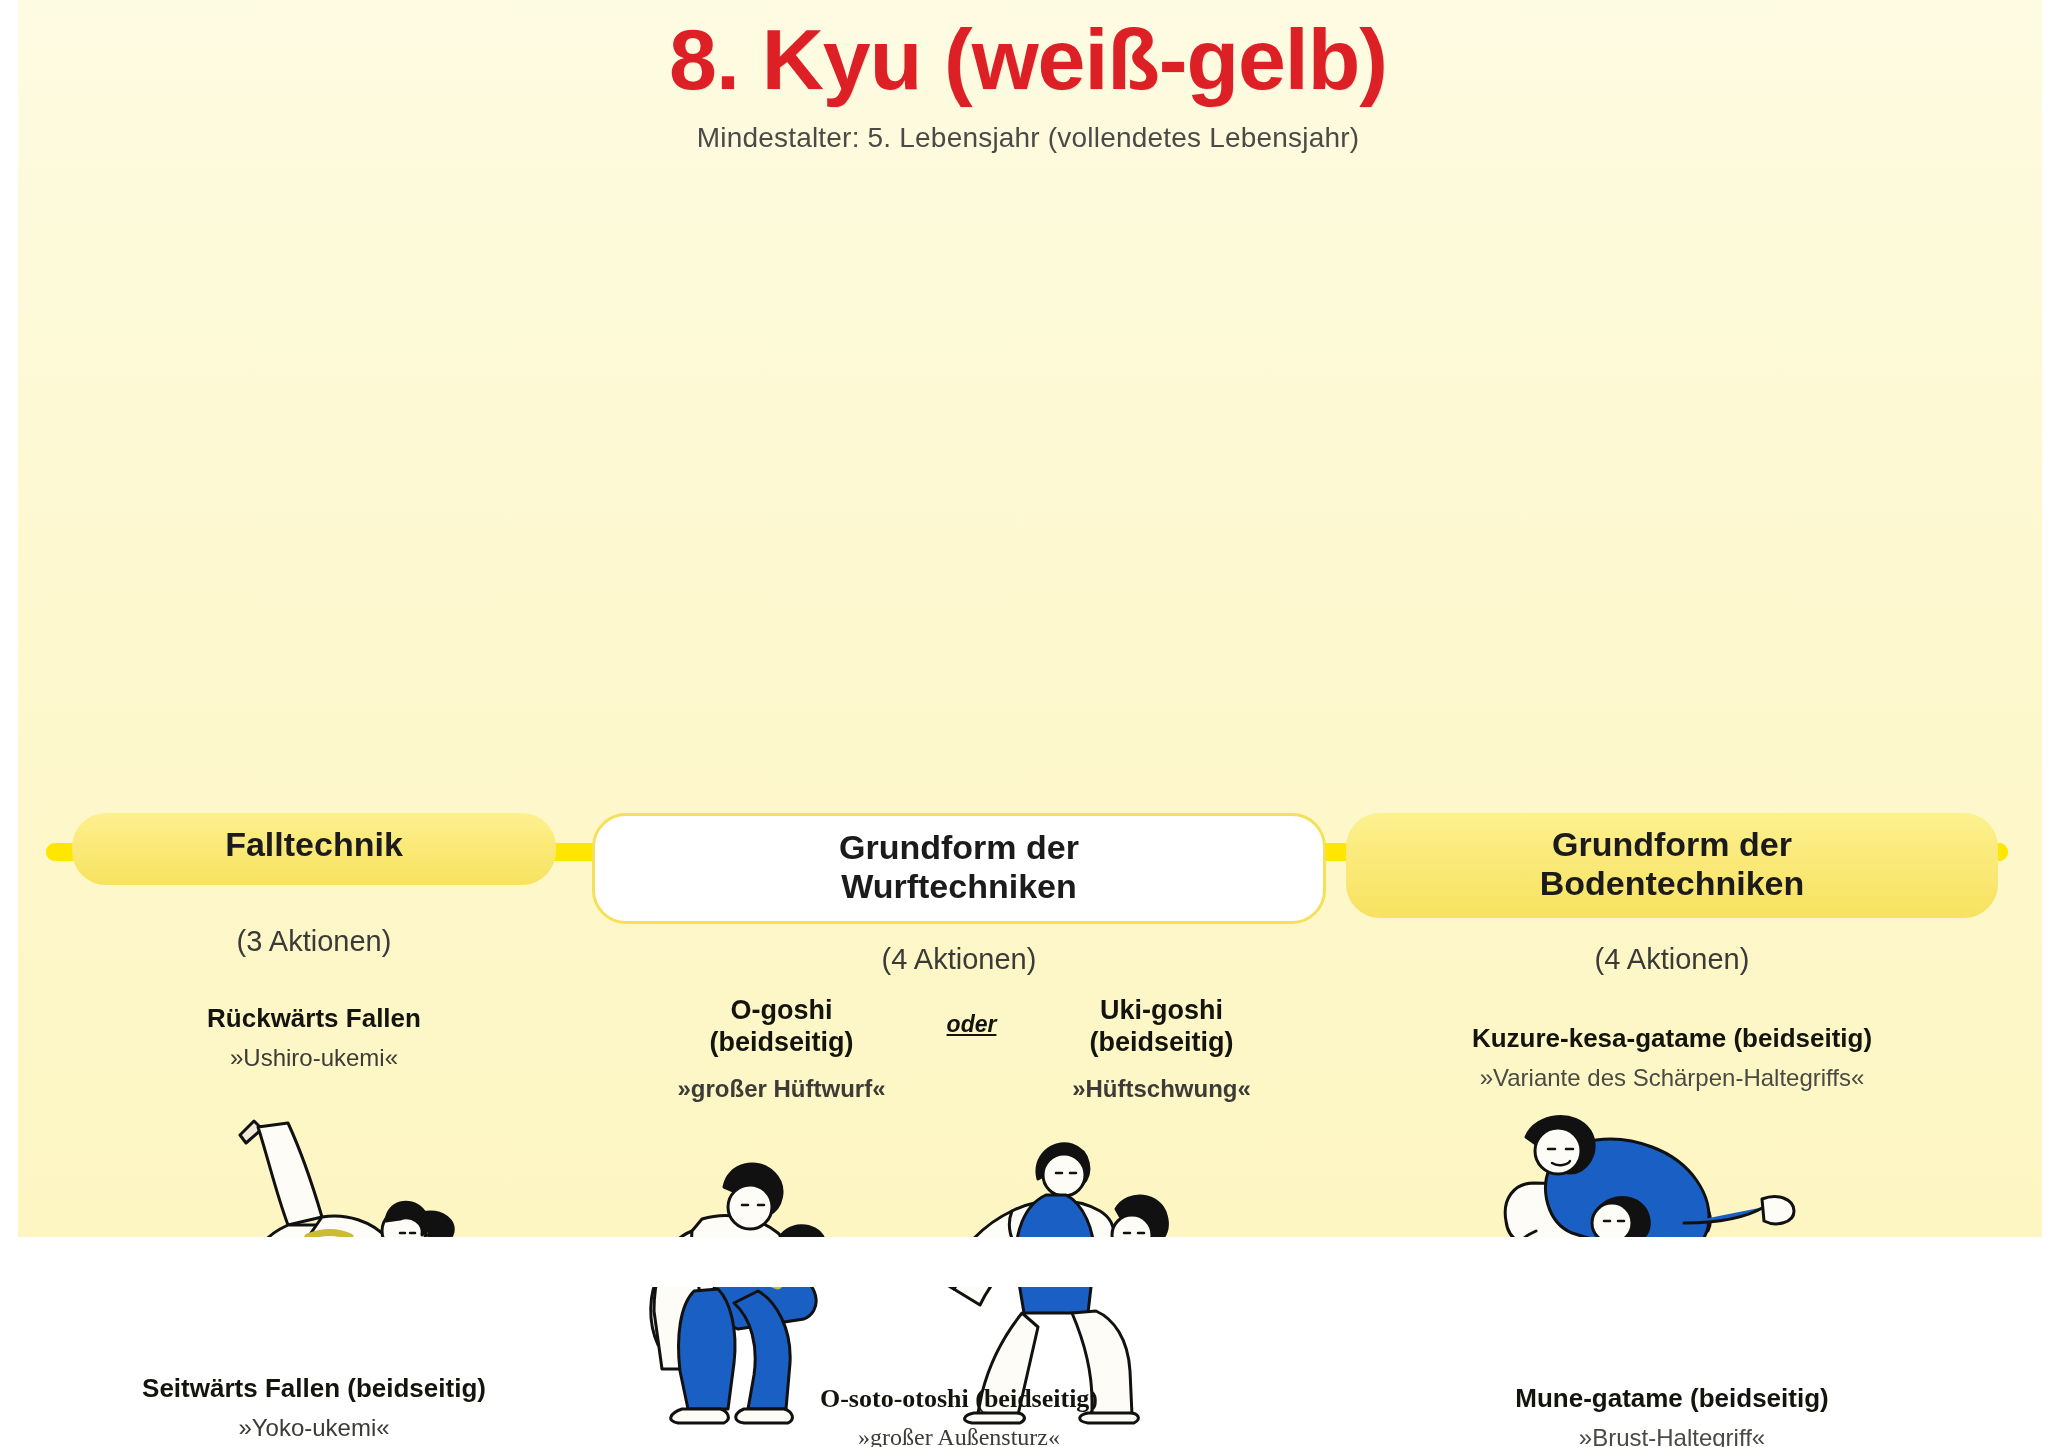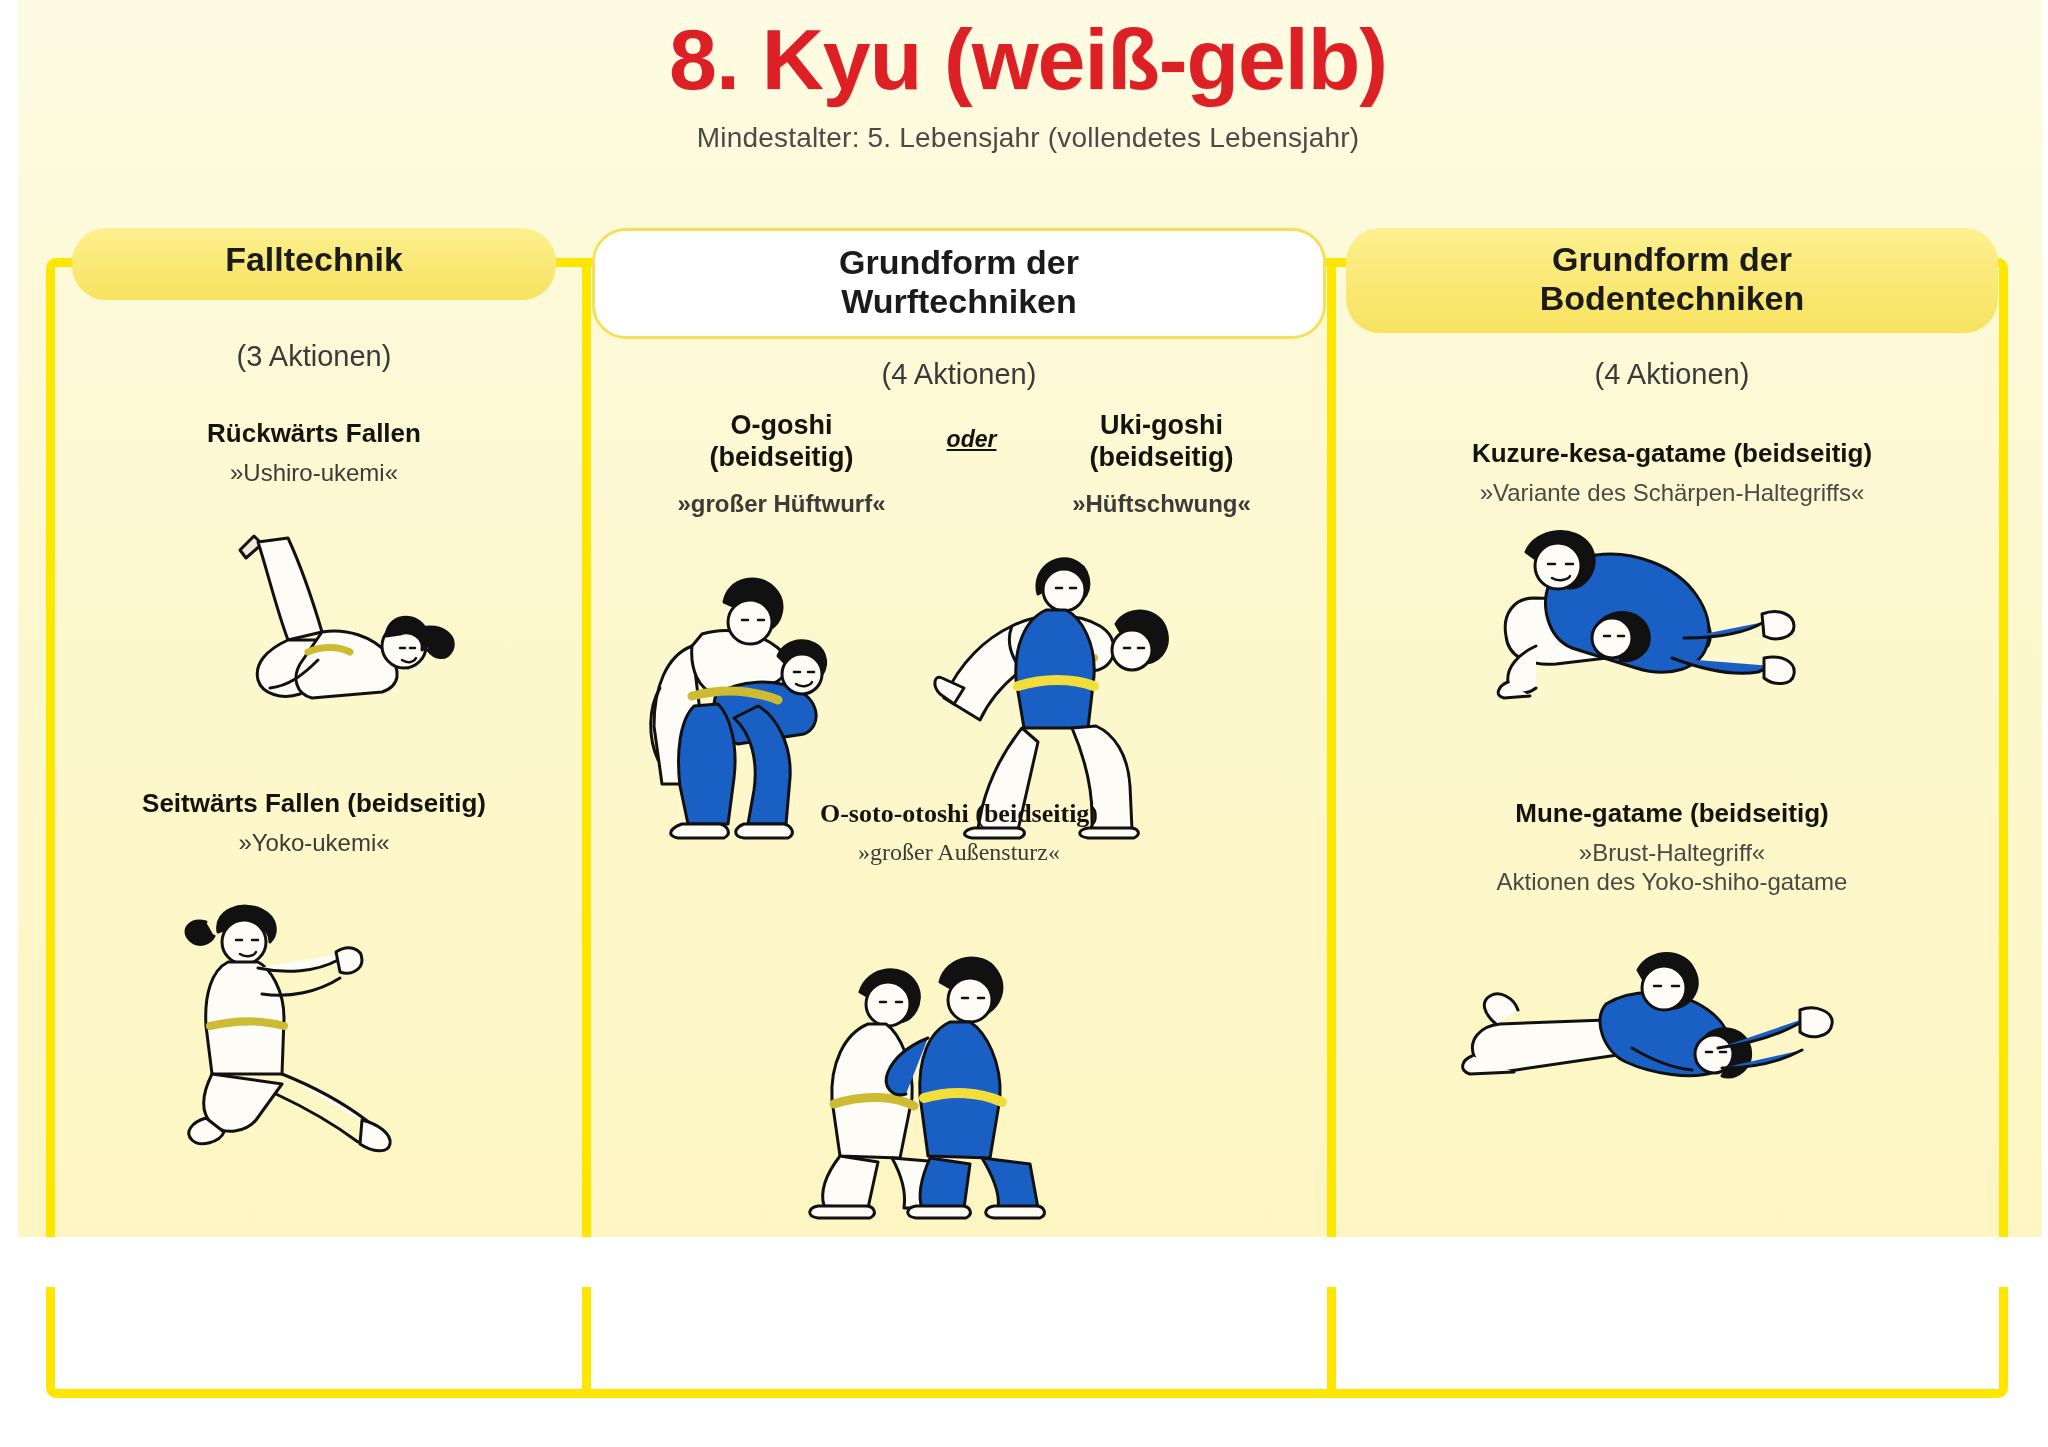--- a/index.html
+++ b/index.html
@@ -48,20 +48,21 @@
 
   
   .columns {
     position: absolute;
     left: 42px;
     top: 228px;
     width: 1964px;
     height: 1170px;
     display: flex;
     gap: 0px;
+    align-items: center;
   }
 
   .col {
     position: relative;
     box-sizing: border-box;
   }
   .col-1 { width: 536px; }
   .col-2 { width: 754px; }
   .col-3 { width: 672px; }
 

